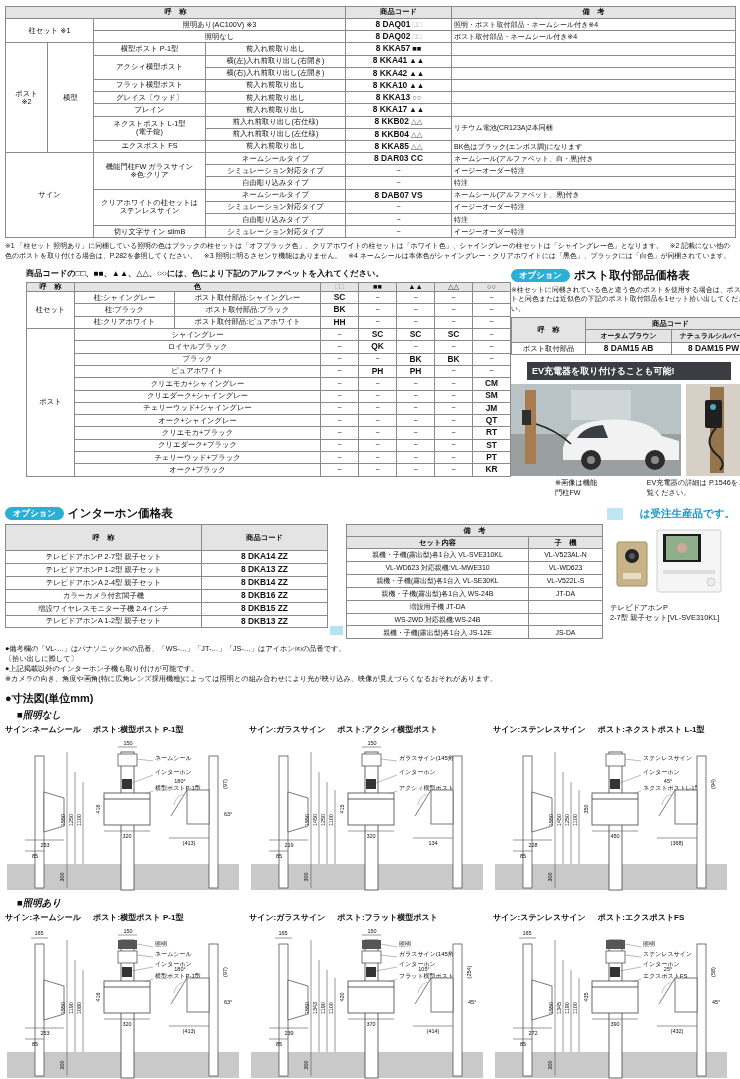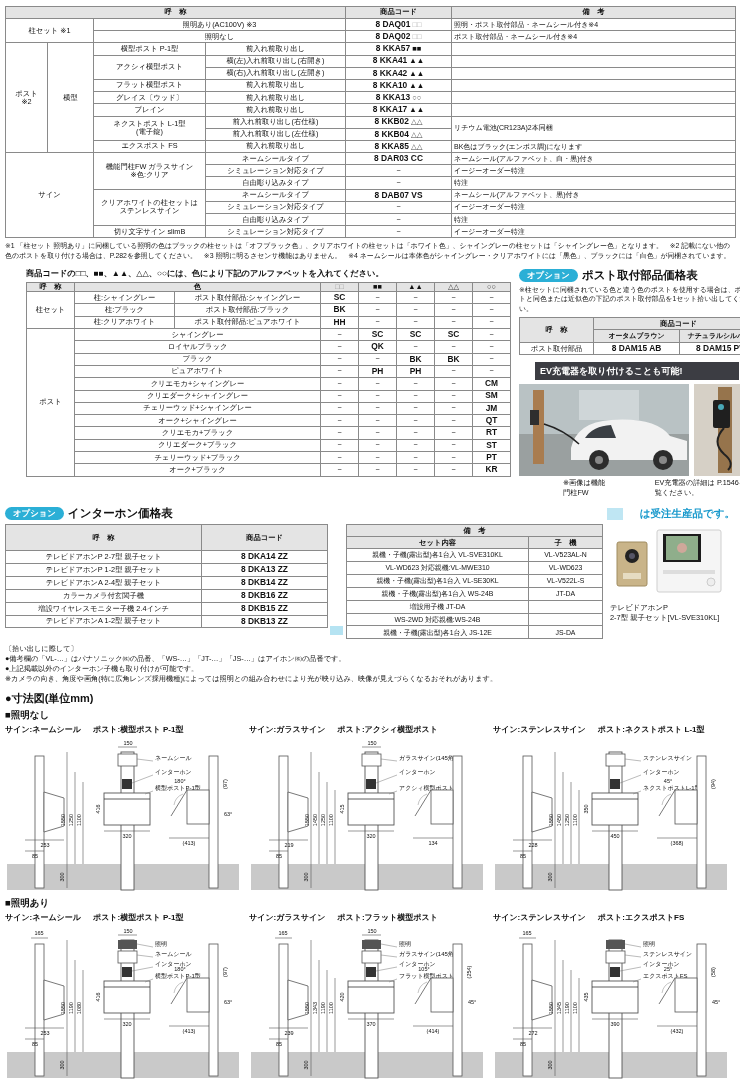--- a/index.html
+++ b/index.html
@@ -21,21 +21,21 @@
 .sym{font-size:7.5px;}
 .so{color:#aeaeae;}.sf{color:#111;}.tf{color:#111;}.to{color:#444;}.co{color:#444;}
 th.so{color:#9a9a9a;}th.sf{color:#111;}th.tf{color:#111;}th.to{color:#444;}th.co{color:#444;}
 
 .t1{width:730px;}
 .t1 td{height:12.2px;}
 .t1 th{height:12px;}
 
 .fnote{font-size:6.9px;line-height:1.42;margin-top:3px;}
 
-.cols{display:flex;margin-top:7px;gap:8px;padding-left:21px;}
+.cols{display:flex;margin-top:7px;padding-left:21px;}
 .colL{width:486px;}
 .intro{font-size:8.2px;font-weight:bold;margin-bottom:3px;}
 .t2{width:484px;}
 .t2 td{height:12.3px;}
 .colR{width:236px;}
 
 .opt-head{display:flex;align-items:center;margin-bottom:2px;}
 .badge{display:inline-block;background:#2bafd6;color:#fff;border-radius:8px;
        padding:1px 8px;font-size:8.4px;font-weight:bold;margin-right:4px;white-space:nowrap;}
 .sec-title{font-size:11.5px;font-weight:bold;white-space:nowrap;}
@@ -64,21 +64,21 @@
 .t4R th{height:12px;}
 .int-gap{width:18px;align-self:stretch;position:relative;}
 .mto-marker{position:absolute;bottom:4px;left:2px;width:13px;height:9px;background:#b5e3f2;}
 .int-photo{flex:1;display:flex;flex-direction:column;align-items:center;gap:1px;}
 .int-photo .cap{font-size:7.4px;line-height:1.25;text-align:left;width:118px;}
 .int-notes{margin-top:5px;}
 .int-notes p{font-size:7.2px;line-height:1.35;}
 
 .dim-sec{margin-top:8px;}
 .dim-title{font-size:11px;font-weight:bold;margin-bottom:2px;}
-.grp-h{font-size:9.5px;font-weight:bold;margin:3px 0 1px;}
+.grp-h{font-size:9.5px;font-weight:bold;margin:3px 12px 1px;font-style:italic;}
 .fig-row{display:flex;gap:4px;align-items:center;}
 .fig{width:240px;}
 .fig figcaption{font-size:8px;font-weight:bold;display:flex;gap:12px;margin:1px 0;white-space:nowrap;}
 .figsvg{width:236px;height:158px;display:block;}
 svg text{font-family:"Liberation Sans","DejaVu Sans",sans-serif;}
 </style>
 </head>
 <body>
 
 <div class="page">
@@ -536,22 +536,22 @@
           <rect x="57" y="12" width="32" height="24" fill="#8fae8b"></rect>
           <circle cx="73" cy="24" r="5" fill="#cfa89a"></circle>
           <rect x="54" y="46" width="52" height="4" fill="#ddd"></rect>
           <circle cx="102" cy="58" r="4" fill="#eee" stroke="#ccc"></circle>
         </svg>
         <span class="cap">テレビドアホンP</span>
         <span class="cap">2-7型 親子セット[VL-SVE310KL]</span>
       </div>
     </div>
     <div class="int-notes">
+      <p>●備考欄の「VL-…」はパナソニック㈱の品番、「WS-…」「JT-…」「JS-…」はアイホン㈱の品番です。</p>
       <p>〔拾い出しに際して〕</p>
-      <p>●備考欄の「VL-…」はパナソニック㈱の品番、「WS-…」「JT-…」「JS-…」はアイホン㈱の品番です。</p>
       <p>●上記掲載以外のインターホン子機も取り付けが可能です。</p>
       <p>※カメラの向き、角度や画角(特に広角レンズ採用機種)によっては照明との組み合わせにより光が映り込み、映像が見えづらくなるおそれがあります。</p>
     </div>
   </div>
 
   <div class="dim-sec">
     <p class="dim-title">●寸法図(単位mm)</p>
     <p class="grp-h">■照明なし</p>
     <div class="fig-row">
       <figure class="fig">

